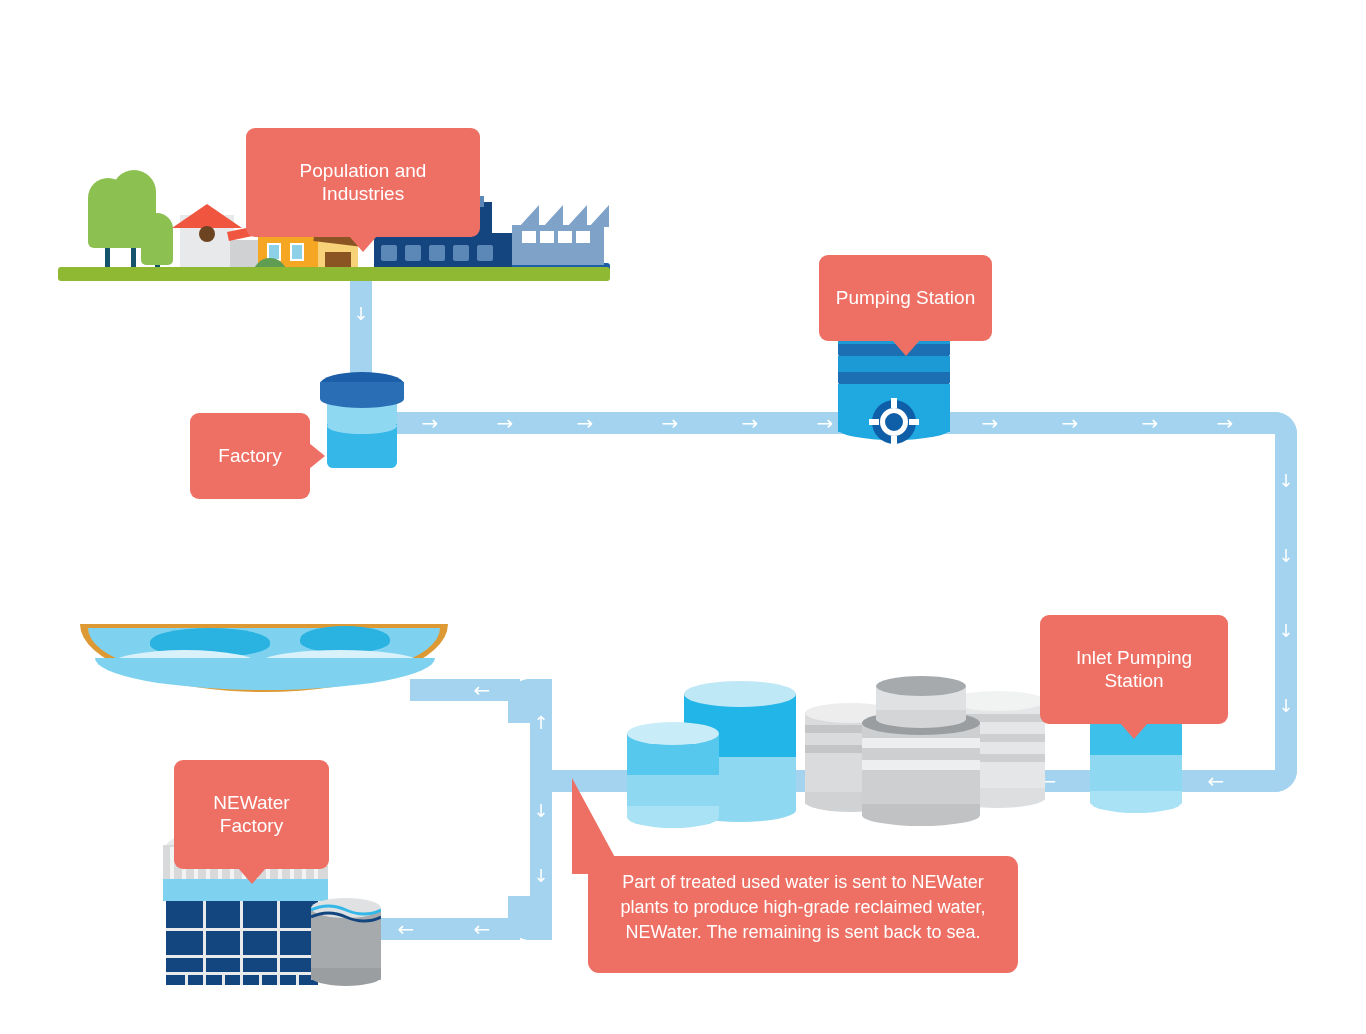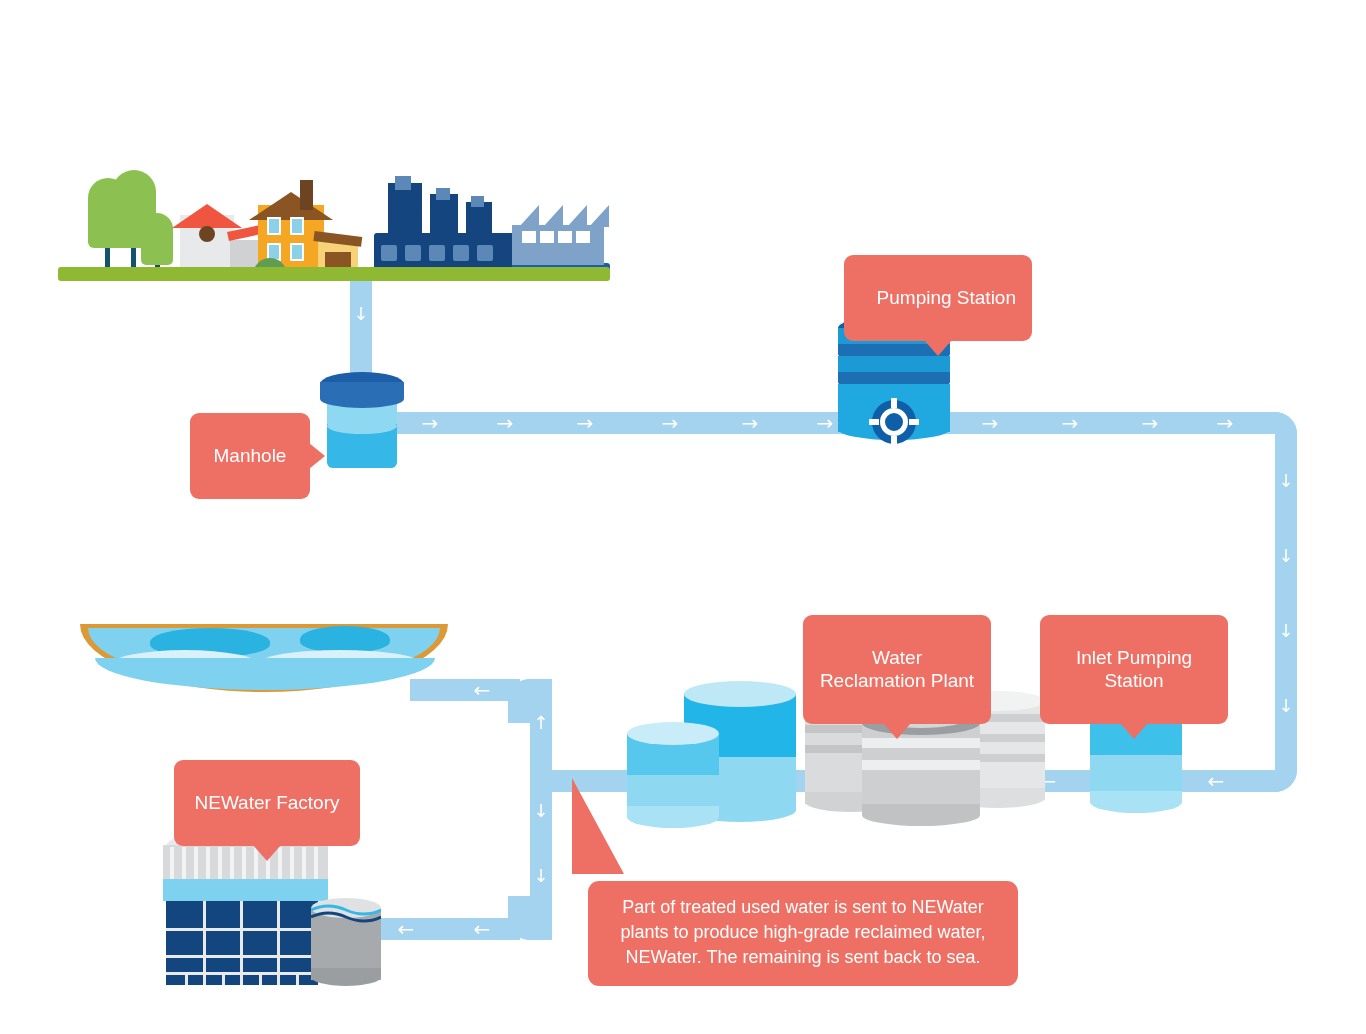--- a/index.html
+++ b/index.html
@@ -62,25 +62,24 @@
   }
 
   
   #note-bubble {
     position: absolute;
     left: 588px; top: 856px;
     width: 430px;
     background: #ee6f63;
     color: #fff;
     border-radius: 11px;
-    padding: 14px 16px 16px 16px;
+    padding: 14px 16px 28px 16px;
     font-size: 18px;
     line-height: 25px;
     text-align: center;
-    margin-top: 25px;
   }
   #note-tail {
     position: absolute;
     left: 572px; top: 778px;
     width: 0; height: 0;
     border-left: 0 solid transparent;
     border-right: 52px solid transparent;
     border-bottom: 96px solid #ee6f63;
   }
 
@@ -219,53 +218,57 @@
     <div style="position:absolute; left:558px; top:231px; width:14px; height:12px; background:#fff;"></div>
     <div style="position:absolute; left:576px; top:231px; width:14px; height:12px; background:#fff;"></div>
     <div style="position:absolute; left:519px; top:205px; width:0;height:0; border-left:20px solid transparent; border-bottom:22px solid #7fa2c9;"></div>
     <div style="position:absolute; left:543px; top:205px; width:0;height:0; border-left:20px solid transparent; border-bottom:22px solid #7fa2c9;"></div>
     <div style="position:absolute; left:567px; top:205px; width:0;height:0; border-left:20px solid transparent; border-bottom:22px solid #7fa2c9;"></div>
     <div style="position:absolute; left:589px; top:205px; width:0;height:0; border-left:20px solid transparent; border-bottom:22px solid #7fa2c9;"></div>
 
     <div id="ground"></div>
   </div>
 
+  <div class="label" style="left:246px; top:128px; width:234px;">
+    <span>Population and Industries</span>
+    <span class="tail-down"></span>
+  </div>
 
   <div>
     <div style="position:absolute; left:327px; top:388px; width:70px; height:80px; background:#8ed8f2; border-radius:0 0 6px 6px;"></div>
     <div style="position:absolute; left:327px; top:424px; width:70px; height:44px; background:#35b7e8; border-radius:0 0 6px 6px;"></div>
     <div style="position:absolute; left:327px; top:418px; width:70px; height:16px; background:#8ed8f2; border-radius:50%;"></div>
     <div style="position:absolute; left:320px; top:372px; width:84px; height:24px; background:#1c5fa8; border-radius:50%;"></div>
     <div style="position:absolute; left:320px; top:382px; width:84px; height:16px; background:#2a6fb5;"></div>
     <div style="position:absolute; left:320px; top:390px; width:84px; height:18px; background:#2a6fb5; border-radius:0 0 50% 50%;"></div>
   </div>
 
   <div class="label" style="left:190px; top:413px; width:120px;">
-    <span>Manhole</span>
+    <span>Factory</span>
     <span class="tail-right"></span>
   </div>
 
   <div>
     <div style="position:absolute; left:838px; top:316px; width:112px; height:24px; background:#0f5fa8; border-radius:50%;"></div>
     <div style="position:absolute; left:838px; top:328px; width:112px; height:26px; background:#1b9ad6;"></div>
     <div style="position:absolute; left:838px; top:344px; width:112px; height:20px; background:#1b6fb2; border-radius:0 0 50% 50%;"></div>
     <div style="position:absolute; left:838px; top:356px; width:112px; height:26px; background:#1b9ad6;"></div>
     <div style="position:absolute; left:838px; top:372px; width:112px; height:20px; background:#1b6fb2; border-radius:0 0 50% 50%;"></div>
     <div style="position:absolute; left:838px; top:384px; width:112px; height:48px; background:#1fa9e0;"></div>
     <div style="position:absolute; left:838px; top:418px; width:112px; height:22px; background:#1fa9e0; border-radius:0 0 50% 50%;"></div>
 
     <div style="position:absolute; left:872px; top:400px; width:44px; height:44px; border-radius:50%; background:#0f5fa8;"></div>
     <div style="position:absolute; left:880px; top:408px; width:28px; height:28px; border-radius:50%; border:5px solid #ffffff; box-sizing:border-box;"></div>
     <div style="position:absolute; left:891px; top:398px; width:6px; height:10px; background:#ffffff;"></div>
     <div style="position:absolute; left:891px; top:436px; width:6px; height:10px; background:#ffffff;"></div>
     <div style="position:absolute; left:869px; top:419px; width:10px; height:6px; background:#ffffff;"></div>
     <div style="position:absolute; left:909px; top:419px; width:10px; height:6px; background:#ffffff;"></div>
   </div>
 
-  <div class="label" style="left:844px; top:255px; width:188px;text-align:right;">
+  <div class="label" style="left:819px; top:255px; width:173px;">
     <span>Pumping Station</span>
     <span class="tail-down"></span>
   </div>
 
   <div>
     <div style="position:absolute; left:80px; top:624px; width:368px; height:68px; background:#dd9933; border-radius:0 0 50% 50%/0 0 100% 100%;"></div>
     <div style="position:absolute; left:88px; top:628px; width:352px; height:56px; background:#7fd2ef; border-radius:0 0 50% 50%/0 0 100% 100%;"></div>
     <div style="position:absolute; left:150px; top:628px; width:120px; height:28px; background:#2ab3e0; border-radius:50% 50% 40% 40%;"></div>
     <div style="position:absolute; left:300px; top:626px; width:90px; height:26px; background:#2ab3e0; border-radius:50% 50% 40% 40%;"></div>
     <div style="position:absolute; left:110px; top:650px; width:150px; height:30px; background:#d8f1fa; border-radius:50% 50% 50% 50%;"></div>
@@ -307,25 +310,20 @@
     <div style="position:absolute; left:862px; top:711px; width:118px; height:24px; background:#9b9ea0; border-radius:50%;"></div>
     <div style="position:absolute; left:862px; top:738px; width:118px; height:10px; background:#eceeef;"></div>
     <div style="position:absolute; left:862px; top:760px; width:118px; height:10px; background:#eceeef;"></div>
     <div style="position:absolute; left:862px; top:804px; width:118px; height:22px; background:#c0c2c4; border-radius:0 0 50% 50%;"></div>
 
     <div style="position:absolute; left:876px; top:686px; width:90px; height:34px; background:#dfe1e2;"></div>
     <div style="position:absolute; left:876px; top:676px; width:90px; height:20px; background:#a7aaac; border-radius:50%;"></div>
     <div style="position:absolute; left:876px; top:710px; width:90px; height:18px; background:#d3d5d6; border-radius:0 0 50% 50%;"></div>
   </div>
 
-  <div class="label" style="left:803px; top:615px; width:188px;">
-    <span>Water
-Reclamation Plant</span>
-    <span class="tail-down"></span>
-  </div>
 
   <div>
     <div style="position:absolute; left:1090px; top:711px; width:92px; height:92px; background:#8ed8f2;"></div>
     <div style="position:absolute; left:1090px; top:711px; width:92px; height:44px; background:#3dc0ea;"></div>
     <div style="position:absolute; left:1090px; top:700px; width:92px; height:23px; background:#cdeefa; border-radius:50%;"></div>
     <div style="position:absolute; left:1090px; top:791px; width:92px; height:22px; background:#a9e1f5; border-radius:0 0 50% 50%;"></div>
   </div>
 
   <div class="label" style="left:1040px; top:615px; width:188px;">
     <span>Inlet Pumping
@@ -367,21 +365,21 @@
 
     <div style="position:absolute; left:311px; top:908px; width:70px; height:72px; background:#a7aaac;"></div>
     <div style="position:absolute; left:311px; top:898px; width:70px; height:20px; background:#dfe1e2; border-radius:50%;"></div>
     <div style="position:absolute; left:311px; top:968px; width:70px; height:18px; background:#9b9ea0; border-radius:0 0 50% 50%;"></div>
     <svg style="position:absolute; left:311px; top:898px; width:70px; height:28px;" viewBox="0 0 70 28">
       <path d="M0 12 Q 17 4 35 12 T 70 12" stroke="#35b7e8" stroke-width="3" fill="none"></path>
       <path d="M0 19 Q 17 11 35 19 T 70 19" stroke="#13457f" stroke-width="3" fill="none"></path>
     </svg>
   </div>
 
-  <div class="label" style="left:174px; top:760px; width:186px;">
+  <div class="label" style="left:174px; top:760px; width:155px;">
     <span>NEWater Factory</span>
     <span class="tail-down"></span>
   </div>
 
   <div id="note-tail"></div>
   <div id="note-bubble">
     <span>Part of treated used water is sent to NEWater plants to produce high-grade reclaimed water, NEWater. The remaining is sent back to sea.</span>
   </div>
 
 </div>

